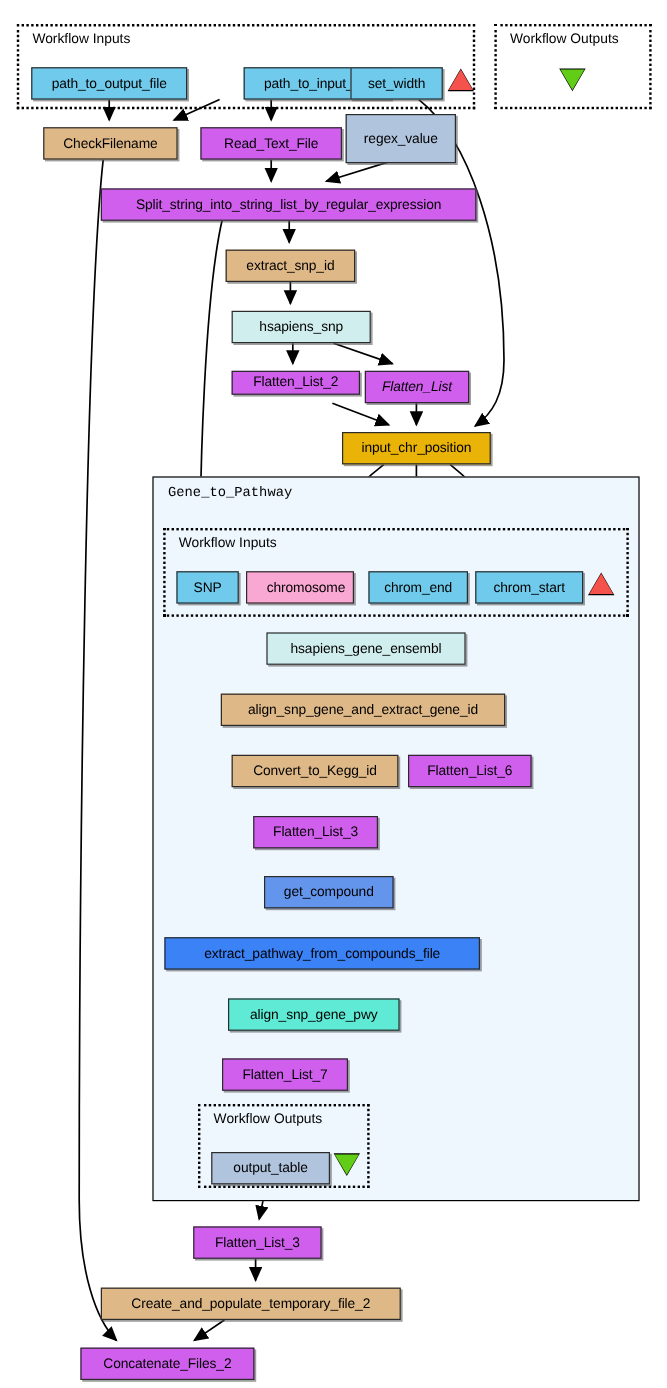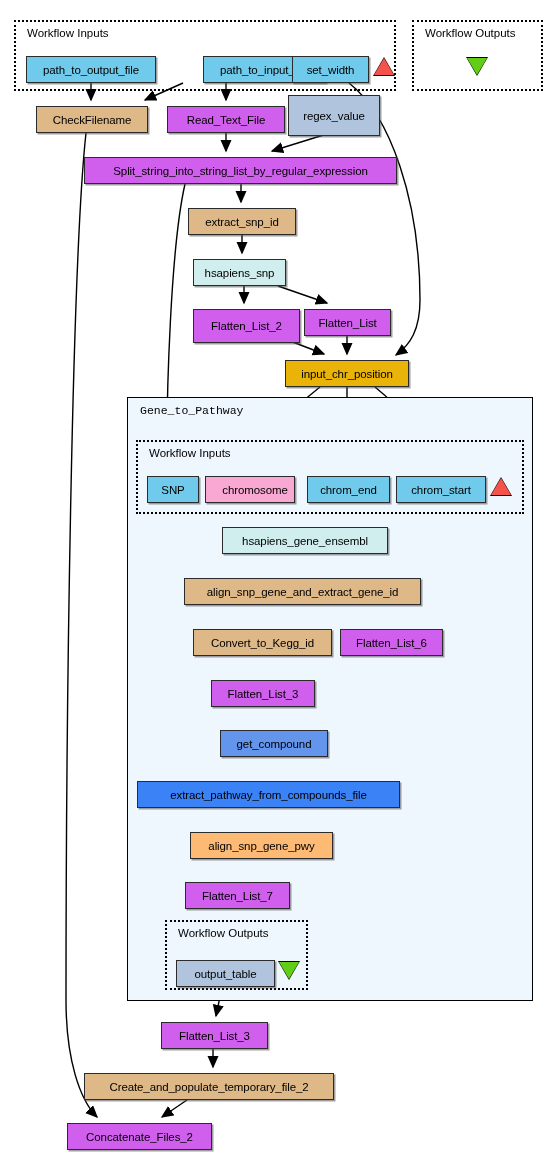--- a/index.html
+++ b/index.html
@@ -145,36 +145,36 @@
     </div>
   <div id="node-layer">
       <div class="node node-input" style="left: 26px; top: 56px; width: 130px; height: 27px; background: rgb(112, 202, 235);">path_to_output_file</div>
       <div class="node node-input" style="left: 163px; top: 56px; width: 123px; height: 27px; background: rgb(112, 202, 235); margin-left: 40px;">path_to_input_file</div>
       <div class="node node-input" style="left: 292px; top: 56px; width: 77px; height: 27px; background: rgb(112, 202, 235);">set_width</div>
       <div class="node node-process" style="left: 36px; top: 106px; width: 112px; height: 27px; background: rgb(222, 184, 135);">CheckFilename</div>
       <div class="node node-flatten" style="left: 167px; top: 106px; width: 118px; height: 27px; background: rgb(209, 95, 238);">Read_Text_File</div>
       <div class="node node-output" style="left: 288px; top: 95px; width: 92px; height: 41px; background: rgb(176, 196, 222);">regex_value</div>
       <div class="node node-flatten" style="left: 84px; top: 157px; width: 313px; height: 27px; background: rgb(209, 95, 238);">Split_string_into_string_list_by_regular_expression</div>
       <div class="node node-process" style="left: 188px; top: 208px; width: 108px; height: 27px; background: rgb(222, 184, 135);">extract_snp_id</div>
-      <div class="node node-service" style="left: 193px; top: 259px; width: 93px; height: 27px; background: rgb(209, 238, 238);">hsapiens_snp</div>
-      <div class="node node-flatten" style="left: 193px; top: 309px; width: 107px; height: 34px; background: rgb(209, 95, 238);">Flatten_List_2</div>
-      <div class="node node-flatten" style="left: 304px; top: 309px; width: 87px; height: 27px; background: rgb(209, 95, 238);">Flatten_List</div>
+      <div class="node node-service" style="left: 193px; top: 259px; width: 116px; height: 27px; background: rgb(209, 238, 238);">hsapiens_snp</div>
+      <div class="node node-flatten" style="left: 193px; top: 309px; width: 107px; height: 20px; background: rgb(209, 95, 238);">Flatten_List_2</div>
+      <div class="node node-flatten" style="left: 304px; top: 309px; width: 87px; height: 27px; background: rgb(209, 95, 238); font-style: italic;">Flatten_List</div>
       <div class="node node-process" style="left: 285px; top: 360px; width: 124px; height: 27px; background: #eab308;">input_chr_position</div>
       <div class="node node-input" style="left: 147px; top: 476px; width: 52px; height: 27px; background: rgb(112, 202, 235);">SNP</div>
       <div class="node node-input" style="left: 205px; top: 476px; width: 90px; height: 27px; background: #f9a8d4; padding-left: 10px;">chromosome</div>
       <div class="node node-input" style="left: 307px; top: 476px; width: 83px; height: 27px; background: rgb(112, 202, 235);">chrom_end</div>
       <div class="node node-input" style="left: 396px; top: 476px; width: 90px; height: 27px; background: rgb(112, 202, 235);">chrom_start</div>
       <div class="node node-service" style="left: 222px; top: 527px; width: 166px; height: 27px; background: rgb(209, 238, 238);">hsapiens_gene_ensembl</div>
       <div class="node node-process" style="left: 184px; top: 578px; width: 237px; height: 27px; background: rgb(222, 184, 135);">align_snp_gene_and_extract_gene_id</div>
       <div class="node node-process" style="left: 193px; top: 629px; width: 139px; height: 27px; background: rgb(222, 184, 135);">Convert_to_Kegg_id</div>
       <div class="node node-flatten" style="left: 340px; top: 629px; width: 103px; height: 27px; background: rgb(209, 95, 238);">Flatten_List_6</div>
       <div class="node node-flatten" style="left: 211px; top: 680px; width: 104px; height: 27px; background: rgb(209, 95, 238);">Flatten_List_3</div>
       <div class="node node-beanshell" style="left: 209px; top: 730px; width: 108px; height: 27px; background: rgb(100, 149, 237); margin-left: 11px;">get_compound</div>
       <div class="node node-process" style="left: 137px; top: 781px; width: 263px; height: 27px; background: #3b82f6;">extract_pathway_from_compounds_file</div>
-      <div class="node node-process" style="left: 190px; top: 832px; width: 143px; height: 27px; background: #fdba74;">align_snp_gene_pwy</div>
+      <div class="node node-process" style="left: 190px; top: 832px; width: 143px; height: 27px; background: #5eead4;">align_snp_gene_pwy</div>
       <div class="node node-flatten" style="left: 185px; top: 882px; width: 105px; height: 27px; background: rgb(209, 95, 238); text-align: center;">Flatten_List_7</div>
       <div class="node node-output" style="left: 176px; top: 960px; width: 99px; height: 27px; background: rgb(176, 196, 222);">output_table</div>
       <div class="node node-flatten" style="left: 161px; top: 1022px; width: 107px; height: 27px; background: rgb(209, 95, 238);">Flatten_List_3</div>
       <div class="node node-process" style="left: 84px; top: 1073px; width: 250px; height: 27px; background: rgb(222, 184, 135); text-align: center;">Create_and_populate_temporary_file_2</div>
       <div class="node node-flatten" style="left: 67px; top: 1123px; width: 145px; height: 27px; background: rgb(209, 95, 238);">Concatenate_Files_2</div>
     </div>
   <div id="triangle-layer">
       <div class="tri tri-up-edge" style="left: 373px; top: 57px;"></div>
       <div class="tri tri-up" style="left: 374px; top: 58px; border-bottom-color: rgb(244, 82, 74);"></div>
       <div class="tri tri-down-edge" style="left: 466px; top: 57px;"></div>

